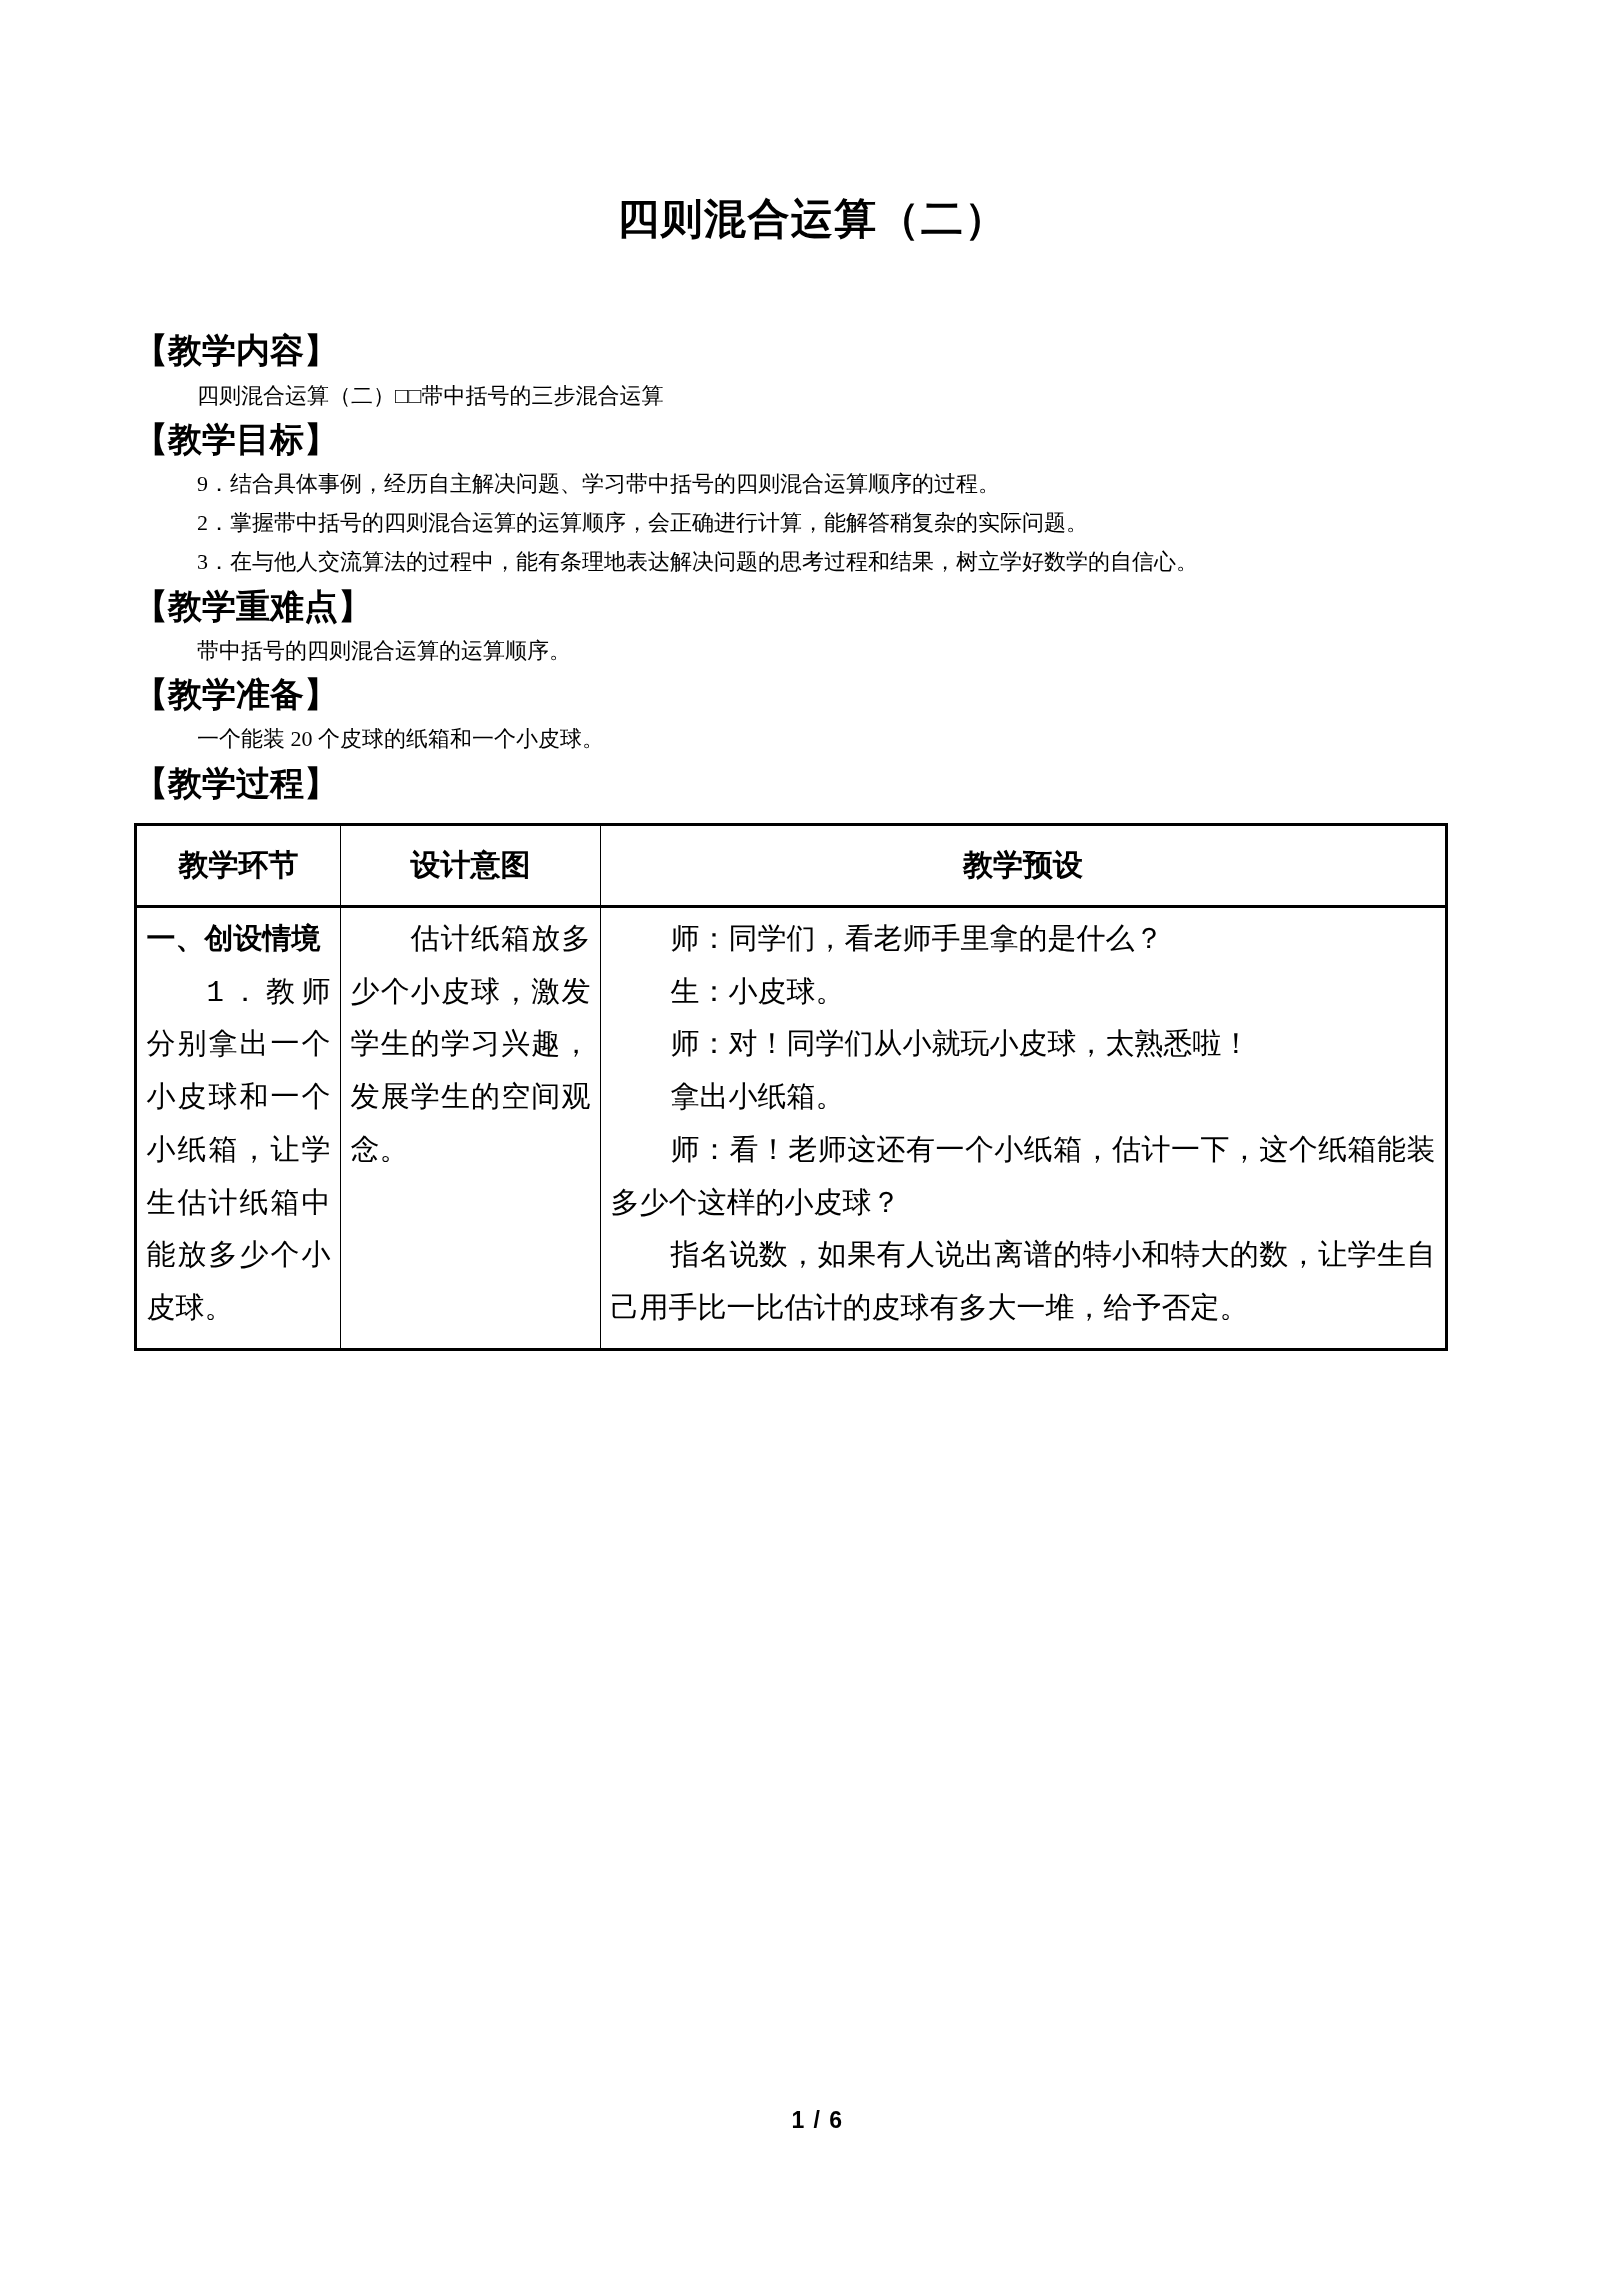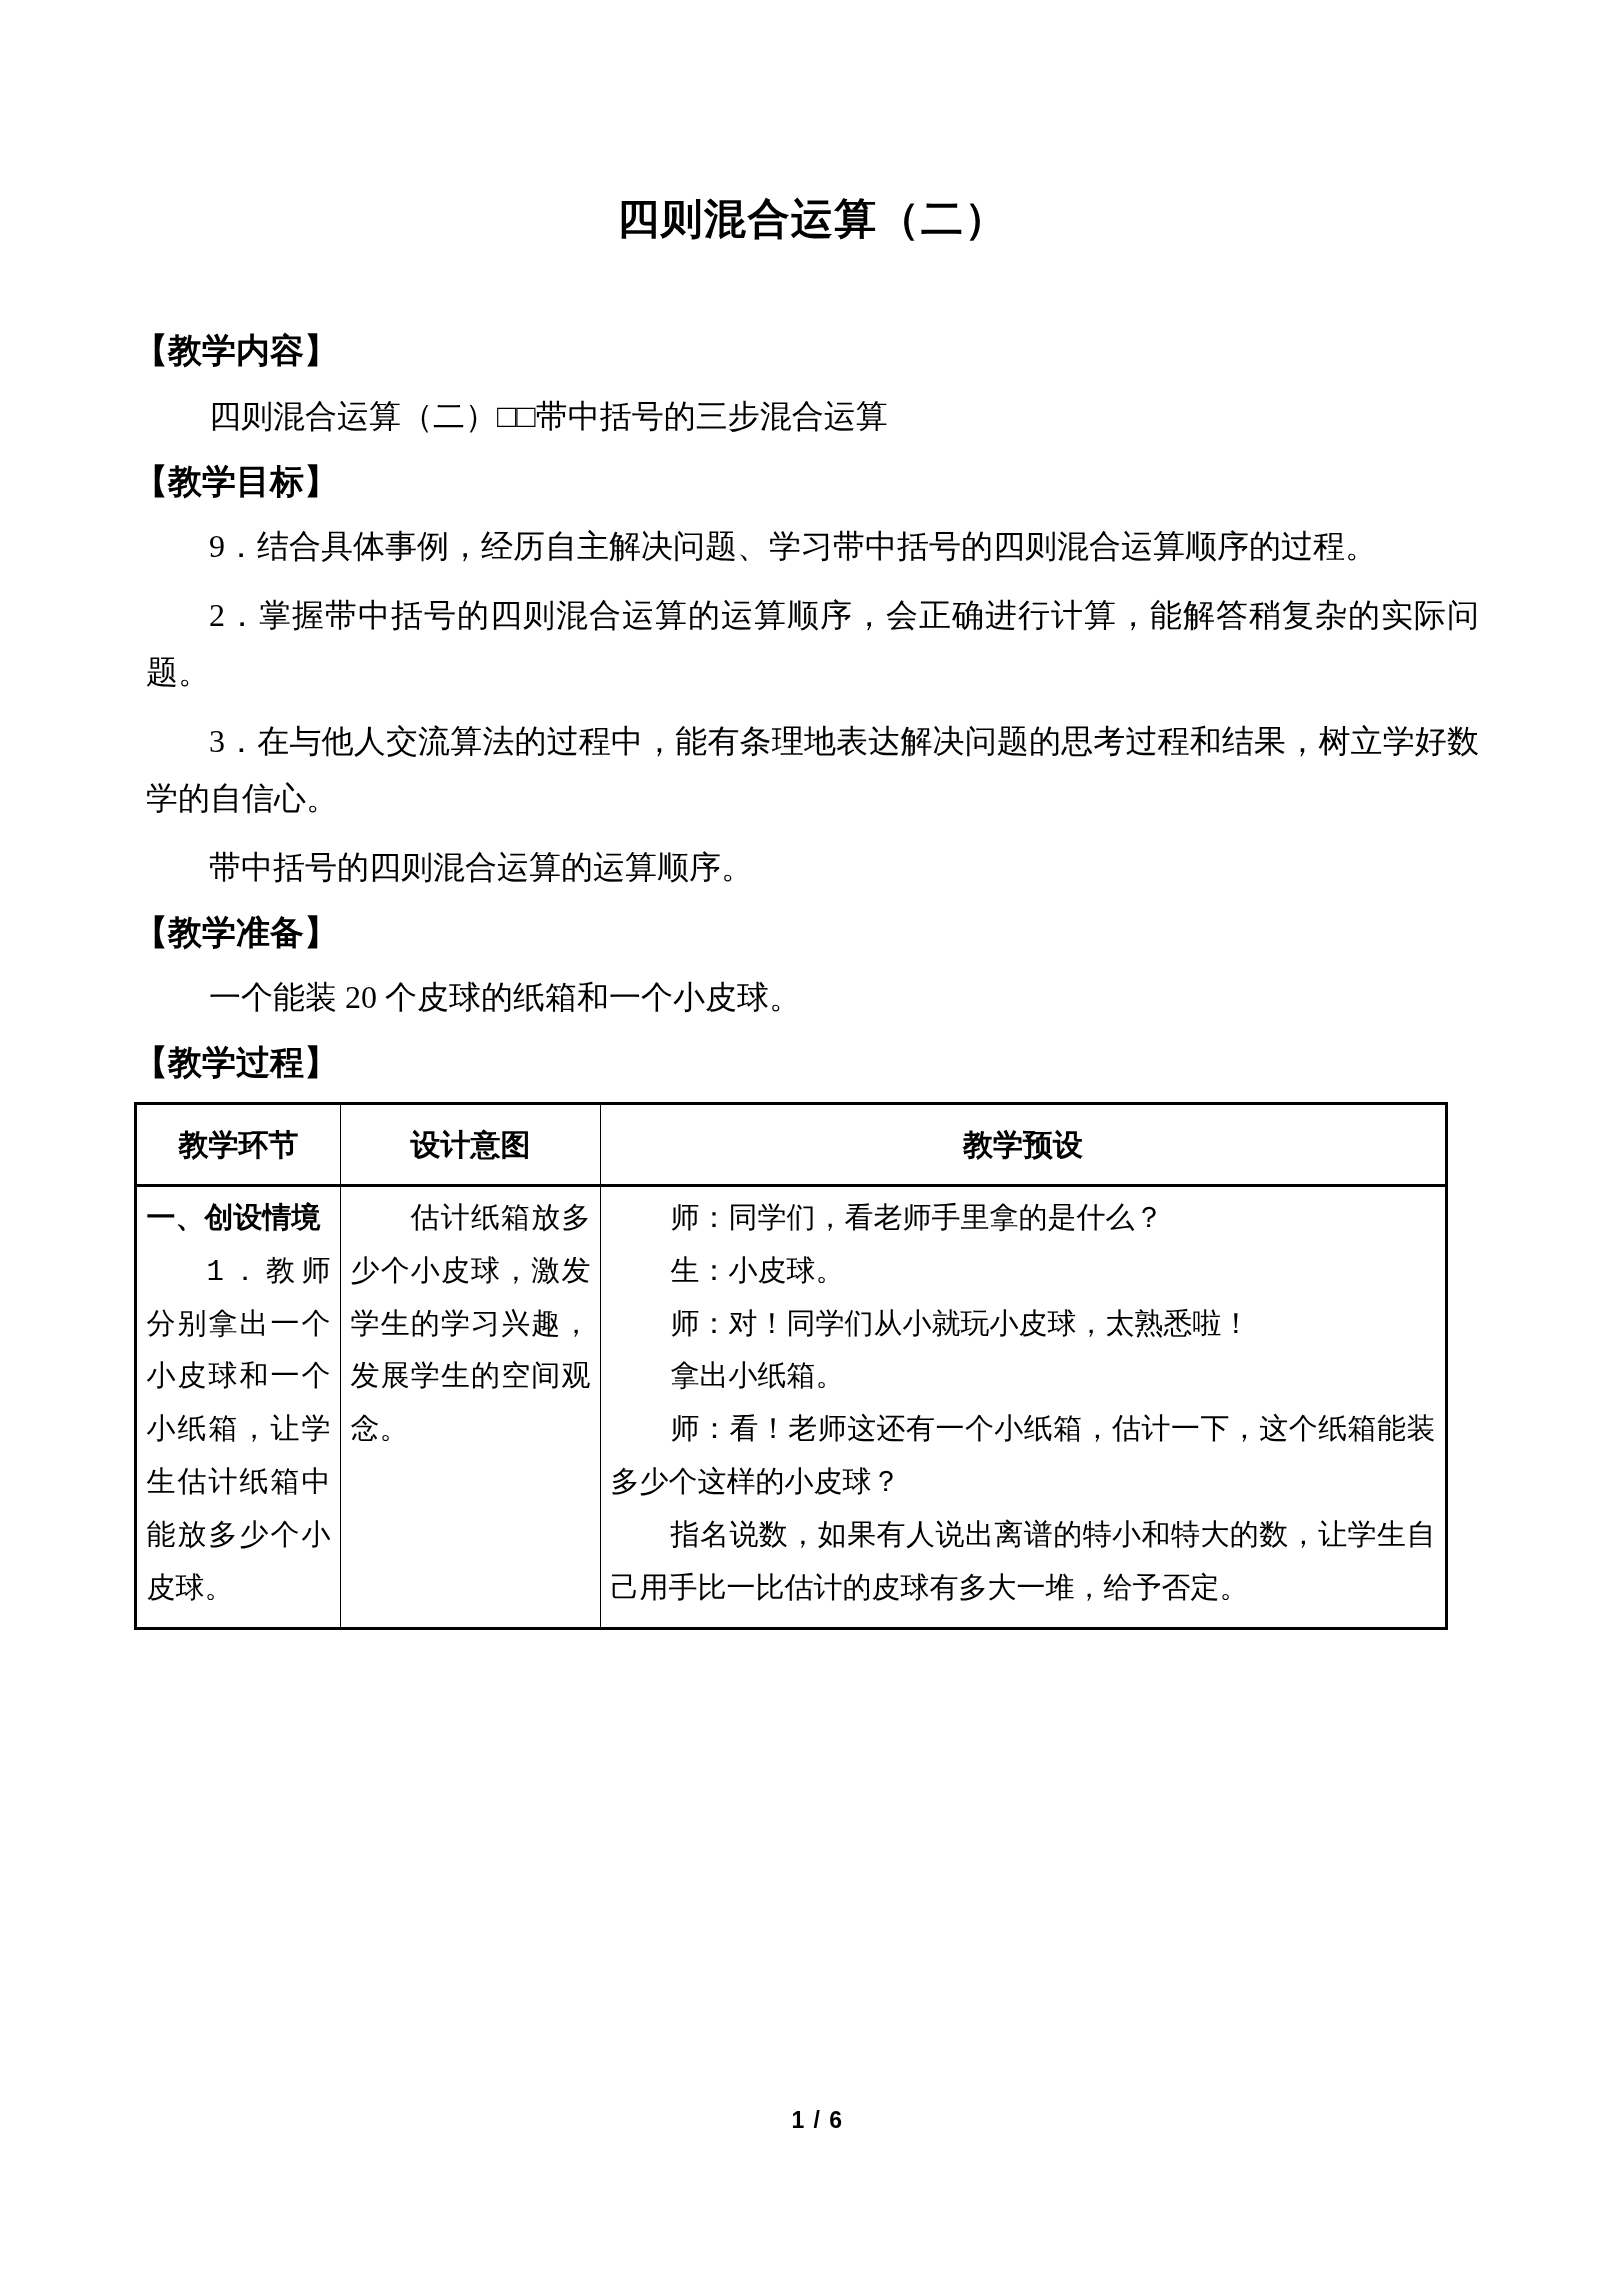--- a/index.html
+++ b/index.html
@@ -40,23 +40,23 @@
   .section-head {
     font-size: 34px;
     font-weight: bold;
     line-height: 1.45;
     margin: 0;
     padding: 0;
     letter-spacing: 0px;
   }
 
   .body-line {
-    font-size: 32px;
+    font-size: 22px;
     line-height: 1.78;
-    margin: 12px;
+    margin: 0;
     padding: 0;
     text-align: justify;
     text-justify: inter-ideograph;
   }
   .indent2 { text-indent: 63px; }
 
   .gap-title { height: 82px; }
 
   
   table.lesson-table {
@@ -117,20 +117,21 @@
     <div class="gap-title"></div>
 
     <div class="section-head">【教学内容】</div>
     <div class="body-line indent2">四则混合运算（二）□□带中括号的三步混合运算</div>
 
     <div class="section-head">【教学目标】</div>
     <div class="body-line indent2">9．结合具体事例，经历自主解决问题、学习带中括号的四则混合运算顺序的过程。</div>
     <div class="body-line indent2">2．掌握带中括号的四则混合运算的运算顺序，会正确进行计算，能解答稍复杂的实际问题。</div>
     <div class="body-line indent2">3．在与他人交流算法的过程中，能有条理地表达解决问题的思考过程和结果，树立学好数学的自信心。</div>
 
+    <div class="section-head">【教学重难点】</div>
     <div class="body-line indent2">带中括号的四则混合运算的运算顺序。</div>
 
     <div class="section-head">【教学准备】</div>
     <div class="body-line indent2">一个能装 20 个皮球的纸箱和一个小皮球。</div>
 
     <div class="section-head">【教学过程】</div>
 
     <table class="lesson-table">
       <colgroup>
         <col class="col1">

